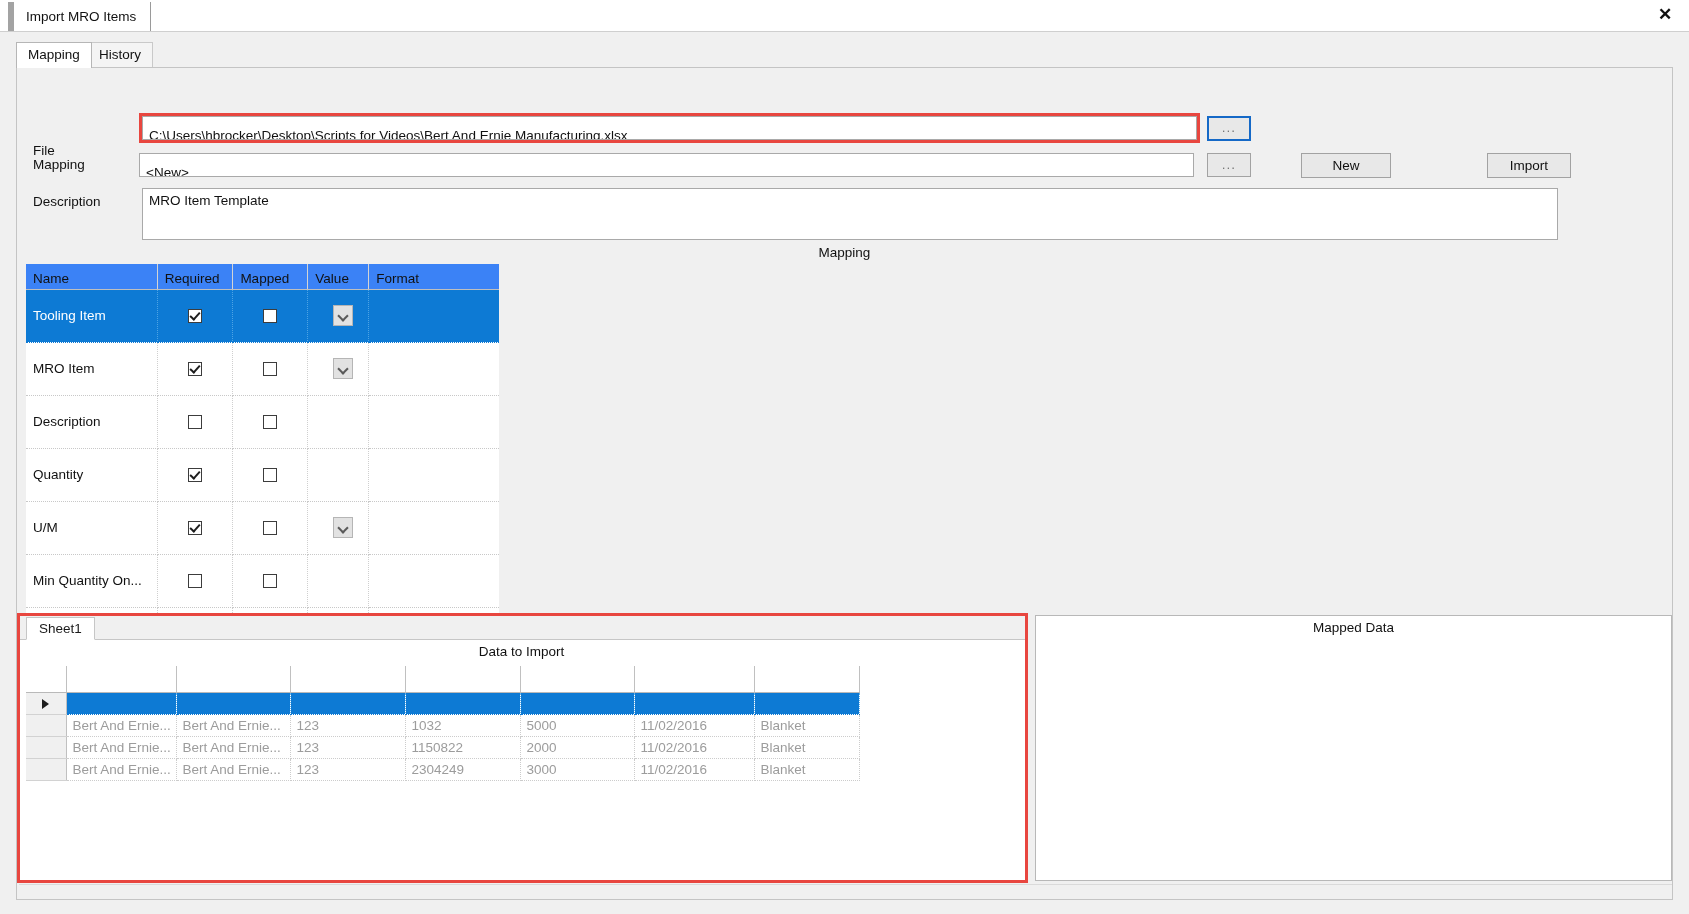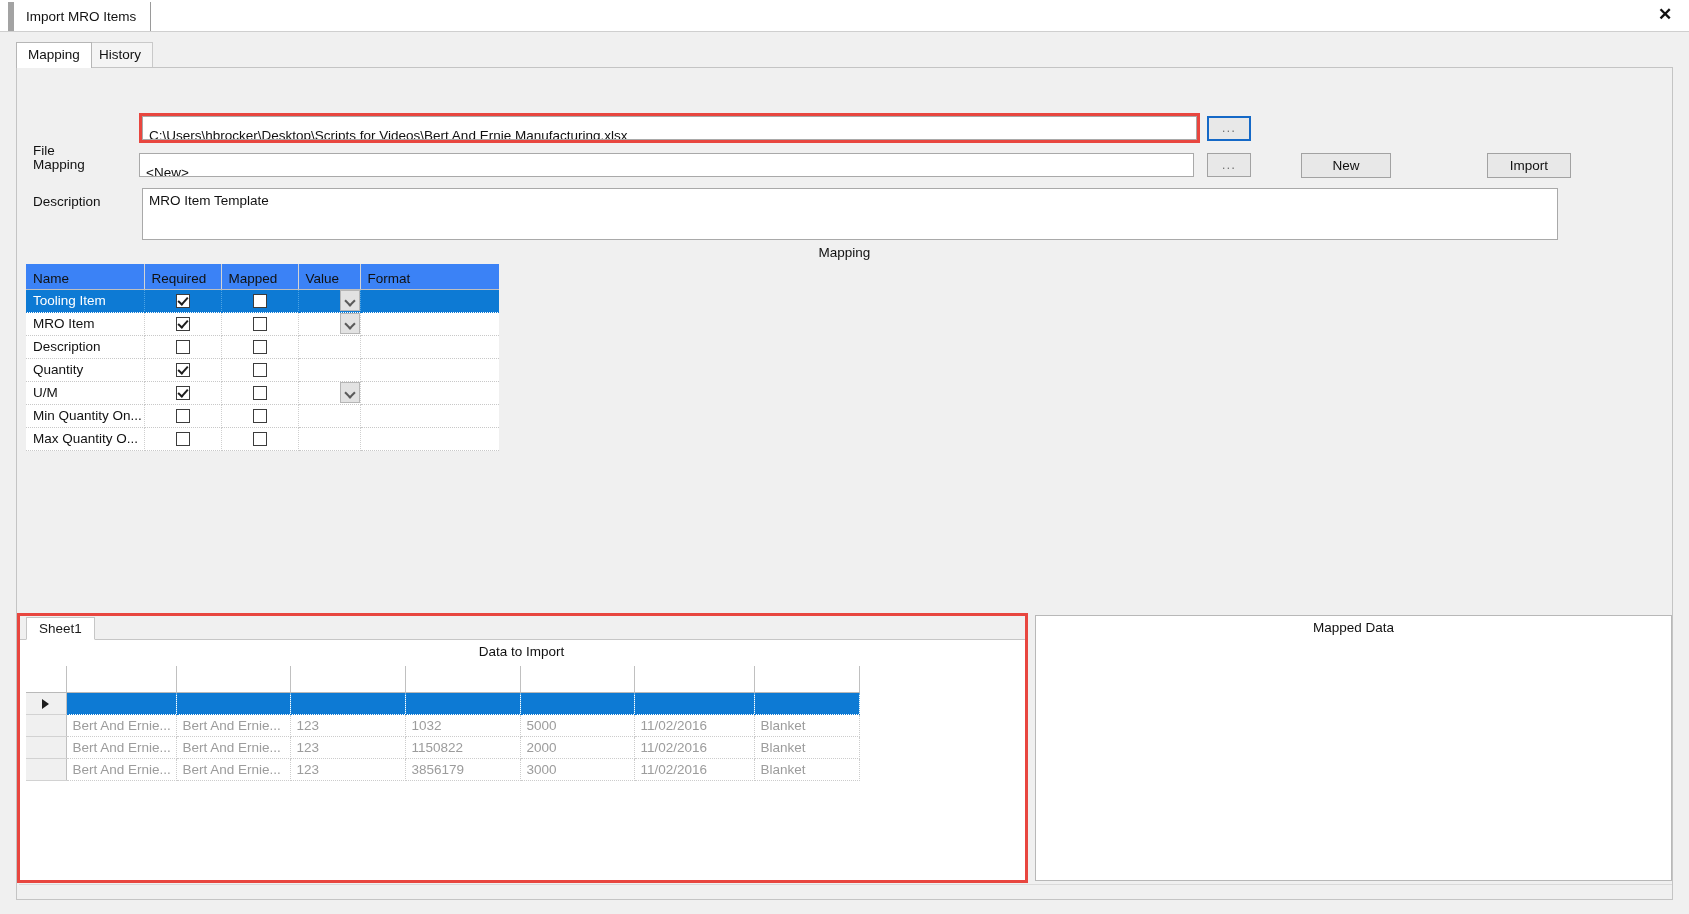--- a/index.html
+++ b/index.html
@@ -218,21 +218,21 @@
     border-bottom: 1px solid #bfbfbf;
     border-right: 1px solid #d4d4d4;
     background: #3b82f6;
     vertical-align: bottom;
     padding-bottom: 3px;
     white-space: nowrap;
   }
   .map-grid .hdr th.last { border-right: none; }
   .map-grid td {
     height: 22px;
-    padding: 0;
+    padding: 15px;
     border-bottom: 1px dotted #c8c8c8;
     border-right: 1px dotted #cfcfcf;
     background: #ffffff;
     vertical-align: middle;
   }
   .map-grid td.c-name {
     padding-left: 7px;
     font-size: 13.5px;
     color: #111;
     white-space: nowrap;
@@ -624,21 +624,21 @@
                 <td>1150822</td>
                 <td>2000</td>
                 <td>11/02/2016</td>
                 <td>Blanket</td>
               </tr>
               <tr>
                 <td class="rowhdr"></td>
                 <td>Bert And Ernie...</td>
                 <td>Bert And Ernie...</td>
                 <td>123</td>
-                <td>3856179</td>
+                <td>2304249</td>
                 <td>3000</td>
                 <td>11/02/2016</td>
                 <td>Blanket</td>
               </tr>
             </tbody>
         </table>
       </div>
 
       <div class="splitter"></div>
       <div class="focus-ring-bottom"></div>

